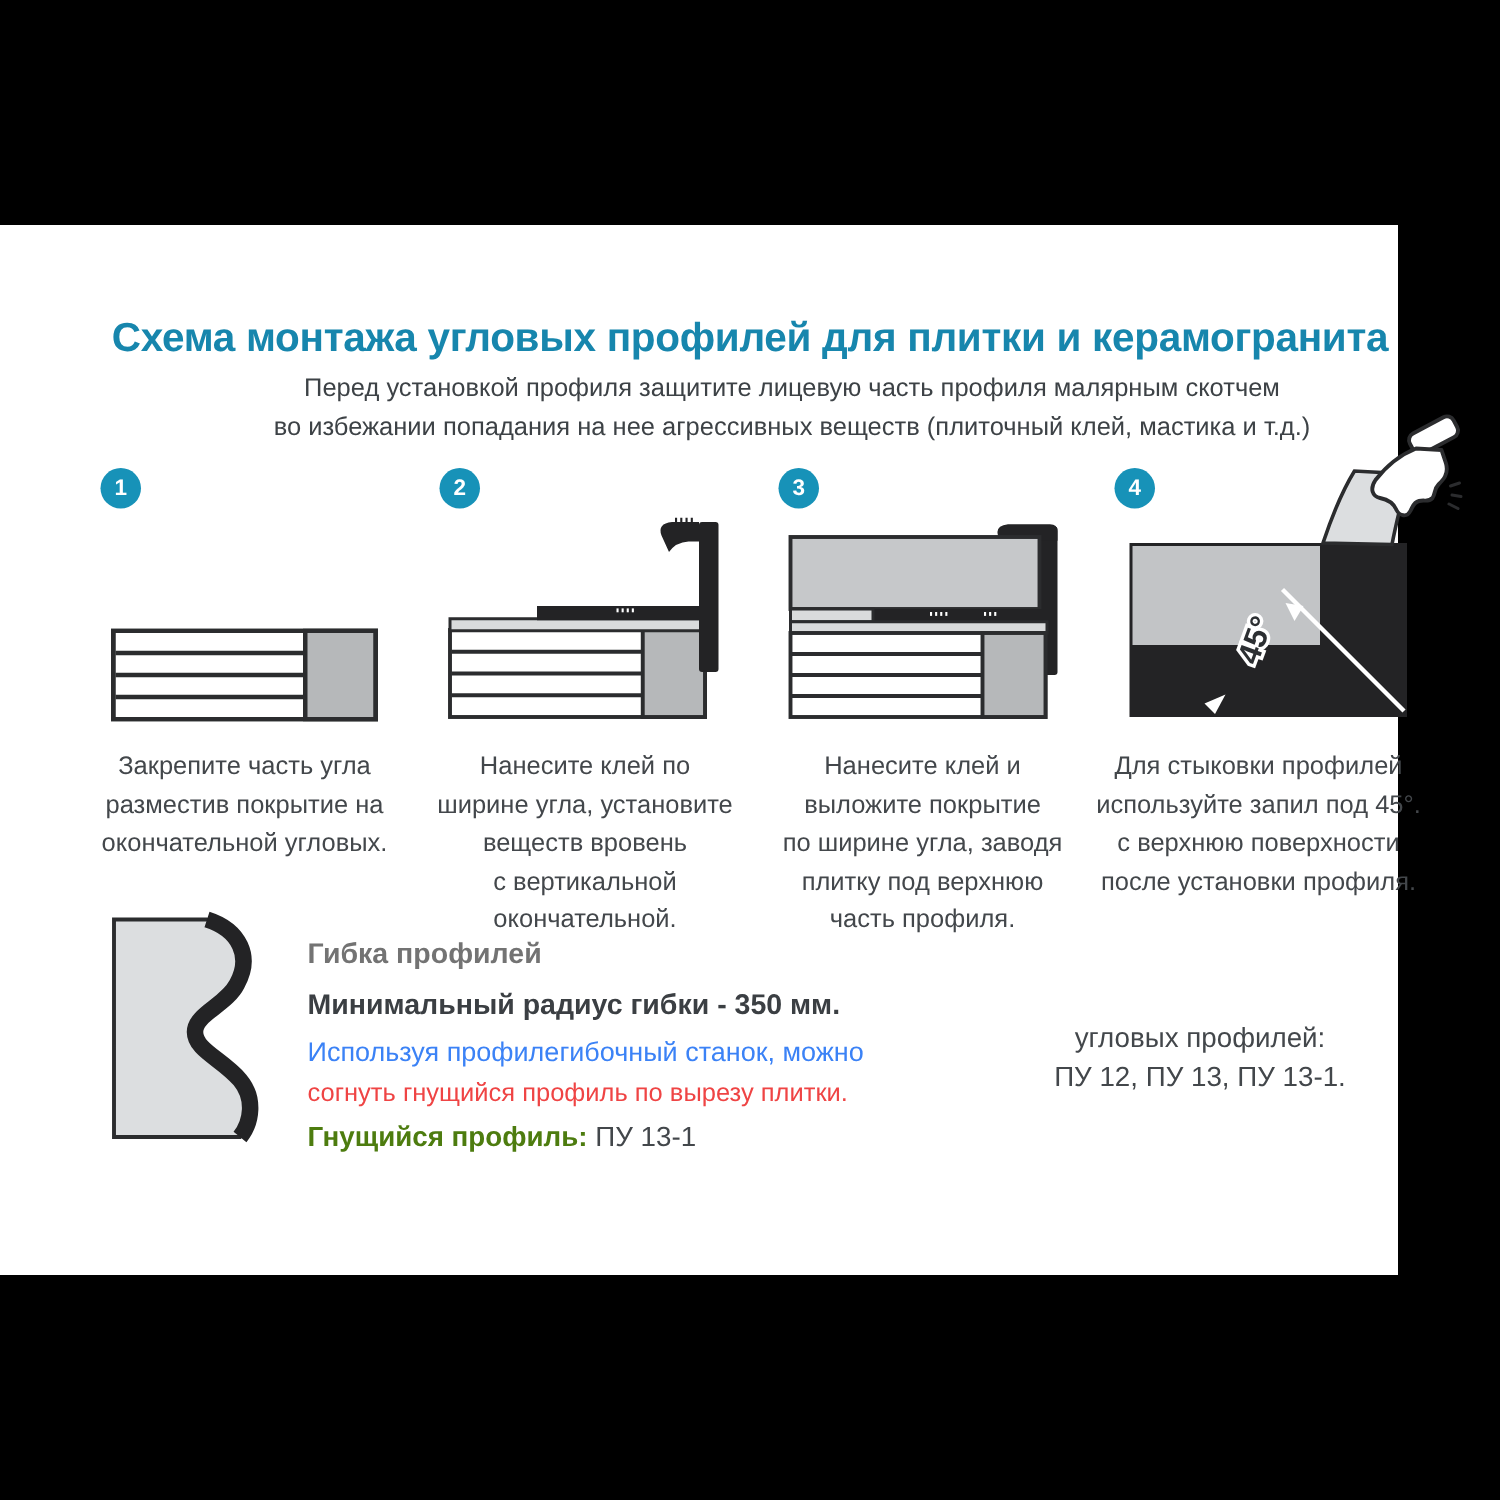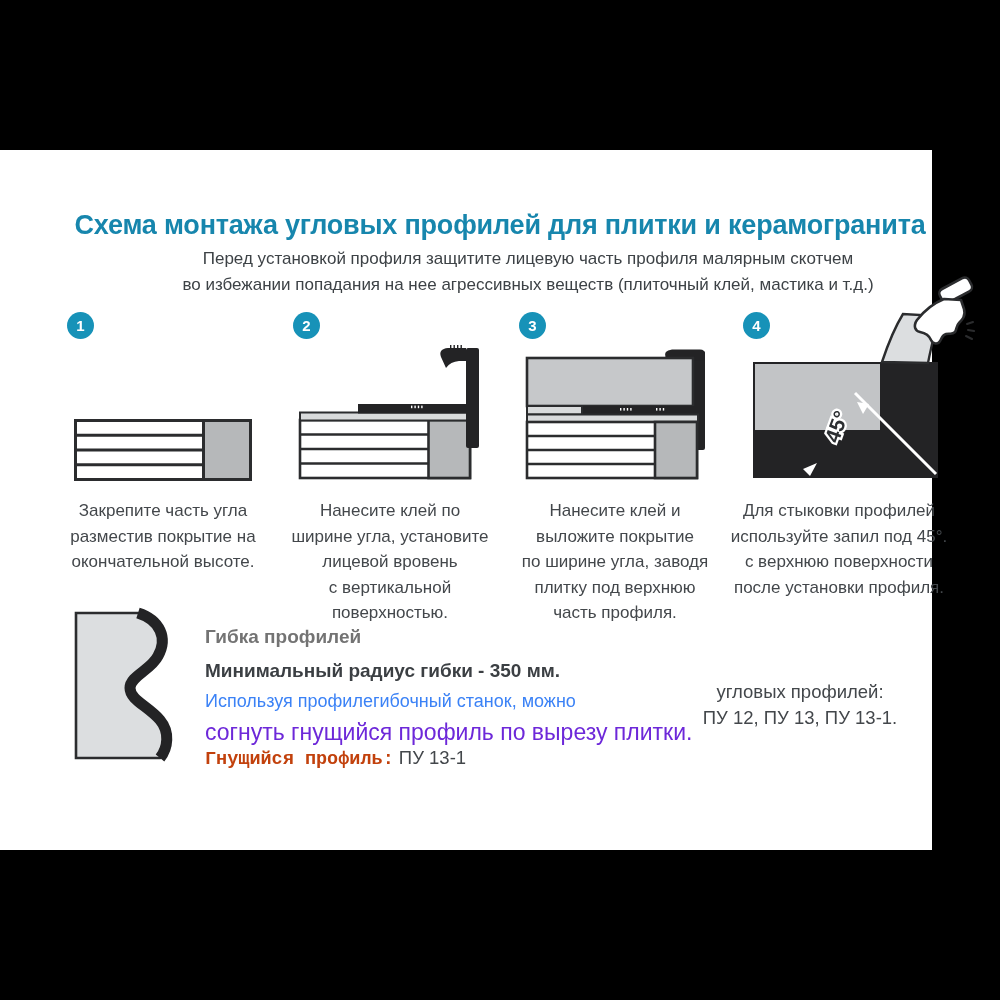--- a/index.html
+++ b/index.html
@@ -14,23 +14,23 @@
   .badge{width:27px;height:27px;border-radius:50%;background:#1792b8;color:#fff;
          font-size:15px;font-weight:bold;text-align:center;line-height:27px;}
   .caption{top:348px;text-align:center;font-size:17px;line-height:25.5px;color:#43474b;}
   .cap1{left:55px;width:216px;}
   .cap2{left:277px;width:226px;}
   .cap3{left:502px;width:226px;}
   .cap4{left:723px;width:232px;}
   .bend-head{left:205px;top:476px;font-size:19px;font-weight:bold;color:#737373;}
   .bend-bold{left:205px;top:510px;font-size:19px;font-weight:bold;color:#3b3f43;text-align:right;}
   .bend-l1{left:205px;top:541px;font-size:18px;color:#3b82f6;}
-  .bend-l2{left:205px;top:569px;font-size:23px;color:#6d28d9;}
+  .bend-l2{left:205px;top:569px;font-size:17px;color:#ef4444;}
   .bend-l3{left:205px;top:597px;font-size:18.5px;color:#43474b;}
-  .bend-l3 b{color:#c2410c;font-family:Liberation Mono, monospace;}
+  .bend-l3 b{color:#4d7c0f;}
   .compat{left:650px;top:529px;width:300px;text-align:center;font-size:18.5px;
           line-height:26px;color:#43474b;}
   svg{display:block;}
 </style>
 </head>
 <body>
 
 <div class="stage">
   <div class="panel">
 
@@ -138,28 +138,28 @@
           <line x1="222" y1="52" x2="228" y2="50"></line>
           <line x1="223" y1="58" x2="229" y2="59"></line>
           <line x1="221" y1="64" x2="227" y2="67"></line>
         </g>
       </g>
     </svg>
 
     <div class="abs caption cap1">
       <div>Закрепите часть угла</div>
       <div>разместив покрытие на</div>
-      <div>окончательной высоте.</div>
+      <div>окончательной угловых.</div>
     </div>
     <div class="abs caption cap2">
       <div>Нанесите клей по</div>
       <div>ширине угла, установите</div>
-      <div>лицевой вровень</div>
+      <div>веществ вровень</div>
       <div>с вертикальной</div>
-      <div>поверхностью.</div>
+      <div>окончательной.</div>
     </div>
     <div class="abs caption cap3">
       <div>Нанесите клей и</div>
       <div>выложите покрытие</div>
       <div>по ширине угла, заводя</div>
       <div>плитку под верхнюю</div>
       <div>часть профиля.</div>
     </div>
     <div class="abs caption cap4">
       <div>Для стыковки профилей</div>

